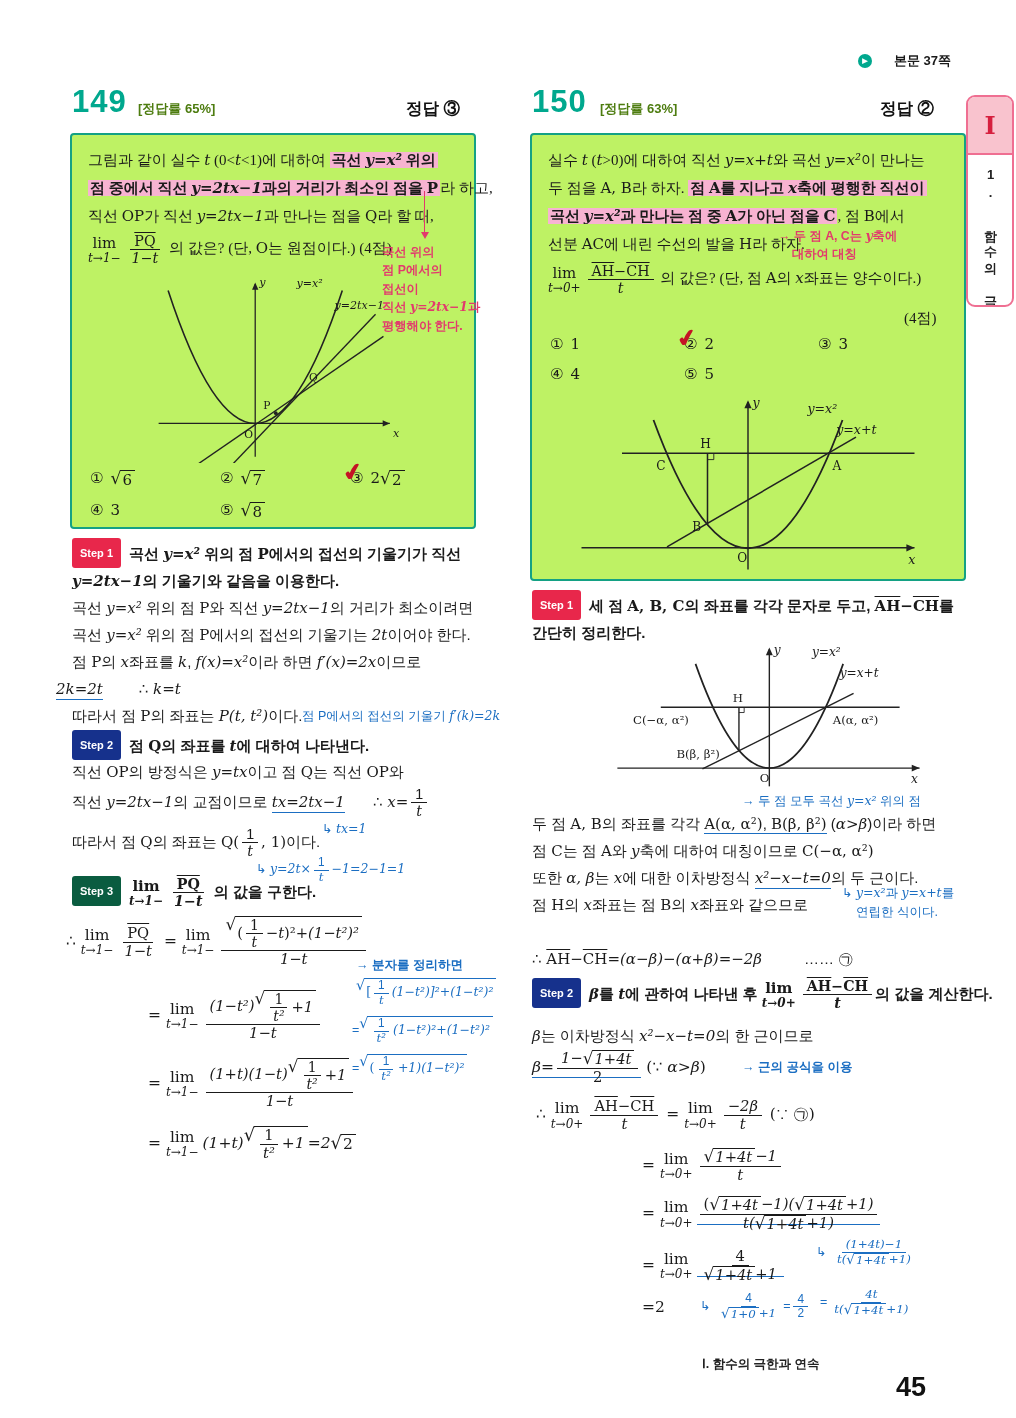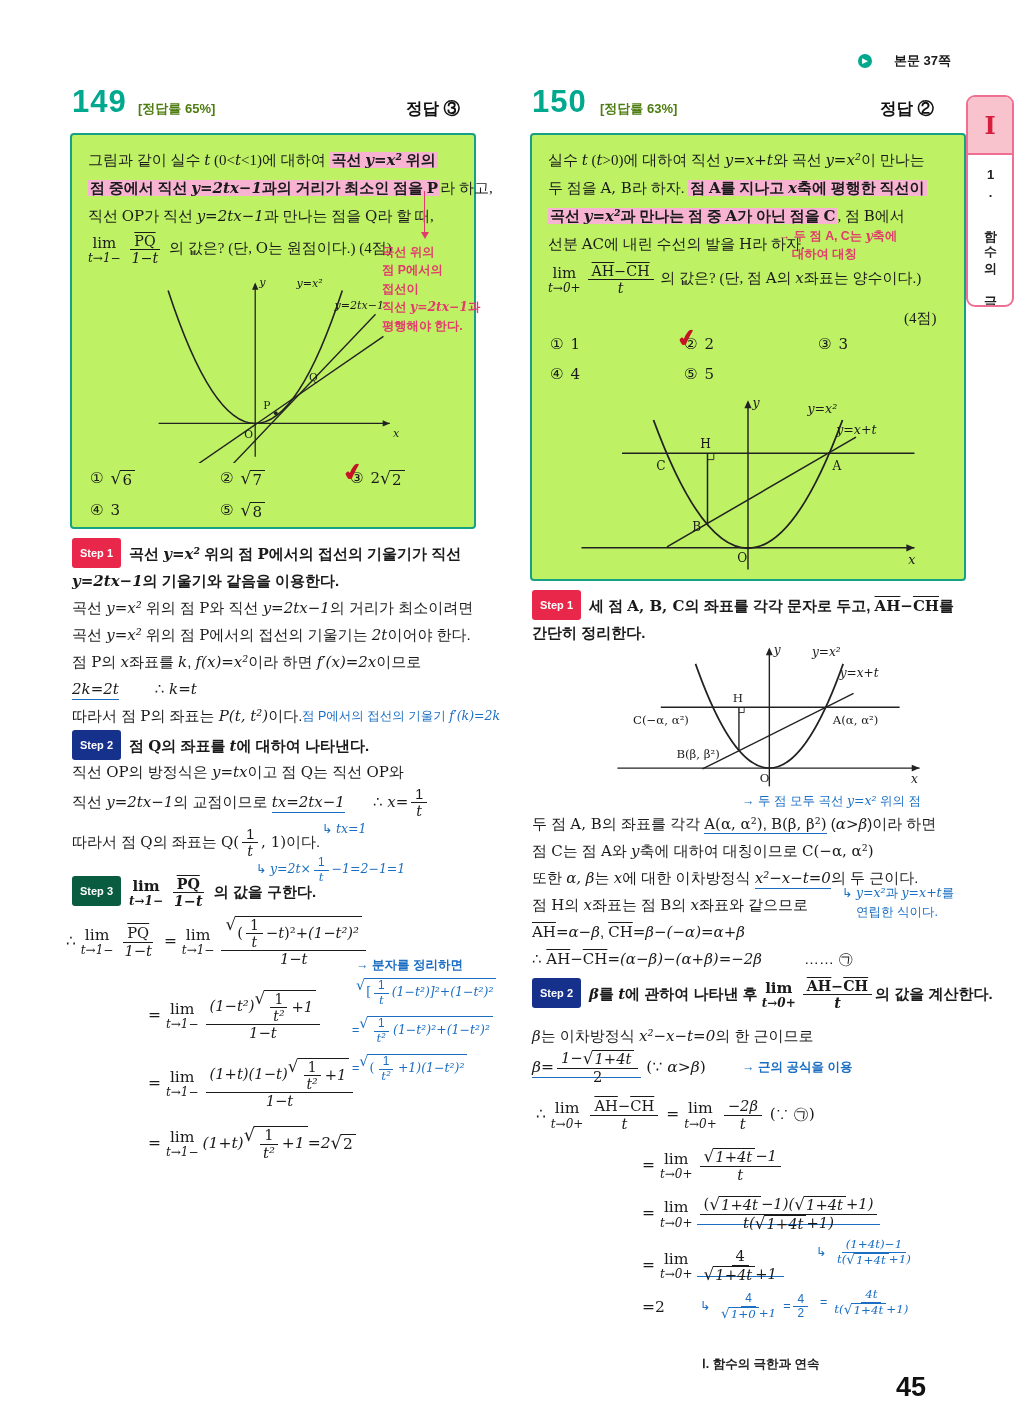--- a/index.html
+++ b/index.html
@@ -136,21 +136,21 @@
             <span class="rad">8</span>
           </span></span></div>
   </div>
 
   <div class="abs shead" style="left:72px;top:538px;width:420px;white-space:normal;">
     <span class="badge bg-s1">Step 1</span><span>곡선 <span class="m">y=x²</span> 위의 점 <span class="rm">P</span>에서의 접선의 기울기가 직선 <span class="m">y=2tx−1</span>의 기울기와 같음을 이용한다.</span>
   </div>
   <div class="abs line" style="left:72px;top:594px;">곡선 <span class="m">y=x²</span> 위의 점 <span class="rm">P</span>와 직선 <span class="m">y=2tx−1</span>의 거리가 최소이려면</div>
   <div class="abs line" style="left:72px;top:621px;">곡선 <span class="m">y=x²</span> 위의 점 <span class="rm">P</span>에서의 접선의 기울기는 <span class="m">2t</span>이어야 한다.</div>
   <div class="abs line" style="left:72px;top:648px;">점 <span class="rm">P</span>의 <span class="m">x</span>좌표를 <span class="m">k</span>, <span class="m">f(x)=x²</span>이라 하면 <span class="m">f′(x)=2x</span>이므로</div>
-  <div class="abs line" style="left:72px;top:675px;"><span class="m ubl">2k=2t</span><span class="gap" style="width: 36px;"></span><span class="rm">∴ </span><span class="m">k=t</span></div>
+  <div class="abs line" style="left:56px;top:675px;"><span class="m ubl">2k=2t</span><span class="gap" style="width: 36px;"></span><span class="rm">∴ </span><span class="m">k=t</span></div>
   <div class="abs line" style="left:72px;top:702px;">따라서 점 <span class="rm">P</span>의 좌표는 <span class="m">P(t, t²)</span>이다.</div>
   <div class="abs note" style="left:302px;top:707px;">점 P에서의 접선의 기울기 <span class="m">f′(k)=2k</span></div>
 
   <div class="abs shead" style="left:72px;top:730px;">
     <span class="badge bg-s2">Step 2</span><span>점 <span class="rm">Q</span>의 좌표를 <span class="m">t</span>에 대하여 나타낸다.</span>
   </div>
   <div class="abs line" style="left:72px;top:758px;">직선 <span class="rm">OP</span>의 방정식은 <span class="m">y=tx</span>이고 점 <span class="rm">Q</span>는 직선 <span class="rm">OP</span>와</div>
   <div class="abs line" style="left:72px;top:786px;">직선 <span class="m">y=2tx−1</span>의 교점이므로 <span class="m ubl">tx=2tx−1</span><span class="gap" style="width: 28px;"></span><span class="rm">∴ </span><span class="m">x=</span><span class="frac">
         <span class="num">1</span>
         <span class="den"><span class="m">t</span></span>
@@ -327,21 +327,20 @@
     <text x="276" y="40" class="it">y=x+t</text>
   </svg>
 
   <div class="abs note" style="left:742px;top:792px;">→ 두 점 모두 곡선 <span class="m">y=x²</span> 위의 점</div>
 
   <div class="abs line" style="left:532px;top:810px;">두 점 <span class="rm">A, B</span>의 좌표를 각각 <span class="ubl"><span class="rm">A(α, α²)</span>, <span class="rm">B(β, β²)</span></span> (<span class="m">α&gt;β</span>)이라 하면</div>
   <div class="abs line" style="left:532px;top:837px;">점 <span class="rm">C</span>는 점 <span class="rm">A</span>와 <span class="m">y</span>축에 대하여 대칭이므로 <span class="rm">C(−α, α²)</span></div>
   <div class="abs line" style="left:532px;top:864px;">또한 <span class="m">α, β</span>는 <span class="m">x</span>에 대한 이차방정식 <span class="m ubl">x²−x−t=0</span>의 두 근이다.</div>
   <div class="abs line" style="left:532px;top:891px;">점 <span class="rm">H</span>의 <span class="m">x</span>좌표는 점 <span class="rm">B</span>의 <span class="m">x</span>좌표와 같으므로</div>
   <div class="abs note" style="left:818px;top:884px;margin-left:24px;">↳ <span class="m">y=x²</span>과 <span class="m">y=x+t</span>를<br><span class="gap" style="width: 14px;"></span>연립한 식이다.</div>
-  <div class="abs line" style="left:532px;top:918px;"><span class="ovl">AH</span><span class="m">=α−β</span>, <span class="ovl">CH</span><span class="m">=β−(−α)=α+β</span></div>
   <div class="abs line" style="left:532px;top:945px;"><span class="rm">∴ </span><span class="ovl">AH</span><span class="rm">−</span><span class="ovl">CH</span><span class="m">=(α−β)−(α+β)=−2β</span><span class="gap" style="width: 42px;"></span>…… ㉠</div>
 
   <div class="abs shead" style="left:532px;top:978px;">
     <span class="badge bg-s2">Step 2</span><span><span class="m">β</span>를 <span class="m">t</span>에 관하여 나타낸 후 <span class="lim">
           <span class="limtop">lim</span>
           <span class="limsub">t→0+</span>
         </span><span class="frac">
           <span class="num"><span class="ovl">AH</span><span class="rm">−</span><span class="ovl">CH</span></span>
           <span class="den"><span class="m">t</span></span>
         </span>의 값을 계산한다.</span>

